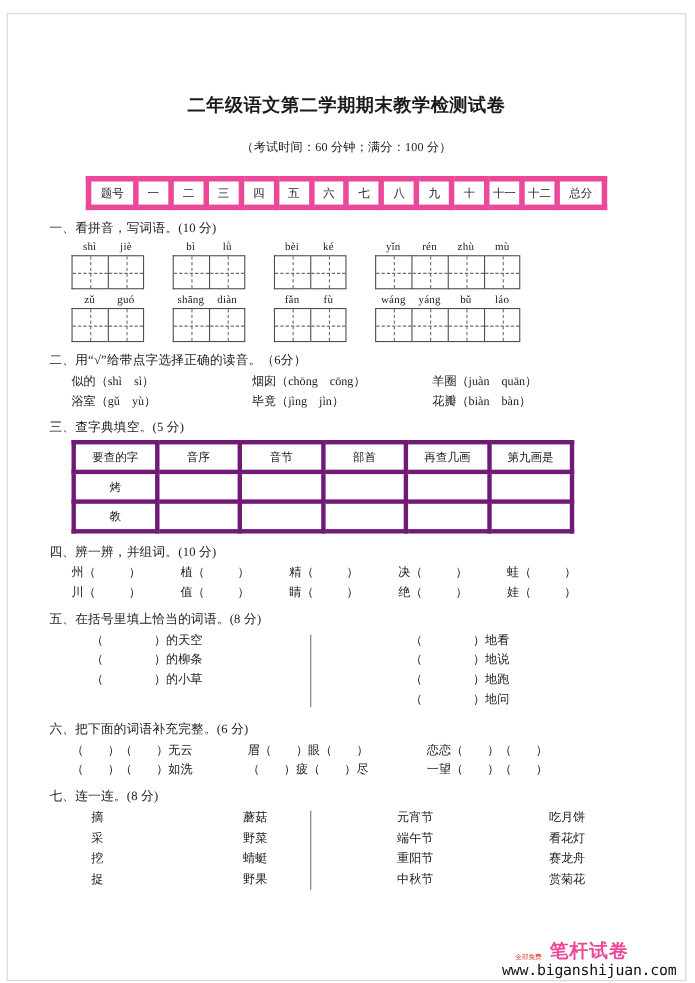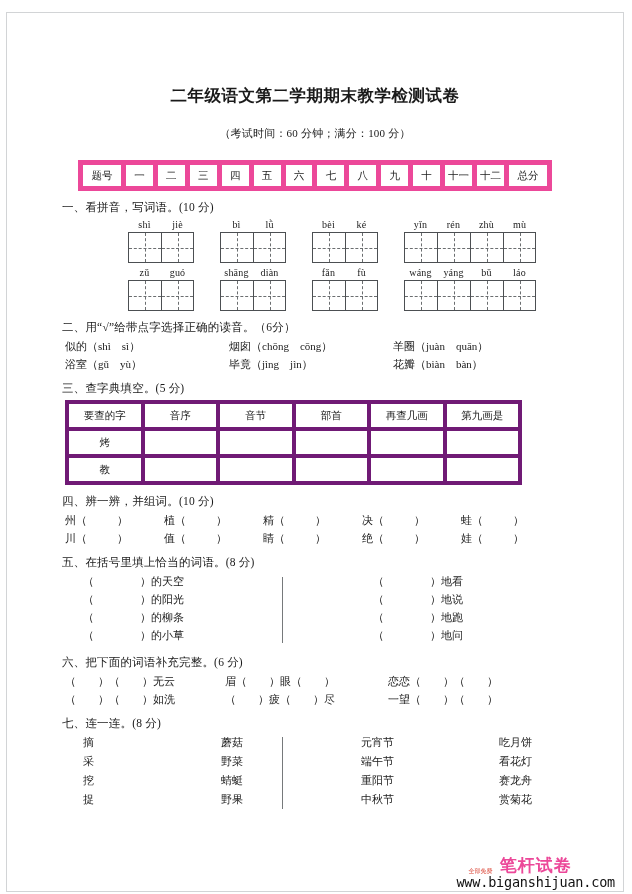--- a/index.html
+++ b/index.html
@@ -78,31 +78,30 @@
 
   
   .section {
     margin-top: 9px;
     padding-left: 38px;
     padding-right: 24px;
   }
   .sec-title {
     font-size: 11.5px;
     letter-spacing: 0.2px;
-    margin: 0 0 4px 17px;
+    margin: 0 0 4px 0;
     white-space: nowrap;
   }
 
   
   .q1-row {
     display: flex;
     align-items: flex-end;
     padding-left: 20px;
     margin-bottom: 4px;
-    justify-content: center;
   }
   .q1-group {
     margin-right: 26px;
   }
   .q1-group:last-child { margin-right: 0; }
   .pinyin-line {
     display: flex;
     font-family: "Liberation Serif", serif;
     font-size: 10px;
     letter-spacing: 0.2px;
@@ -475,21 +474,20 @@
           </div>
         </div>
   </div>
 
   <div class="section">
     <p class="sec-title">五、在括号里填上恰当的词语。(8 分)</p>
     <div class="twocol">
       <div class="divider"></div>
       <div class="col left" id="q5-left">
             <div class="line">（<span class="blank-paren"></span>）的天空</div>
-            <div class="line">（<span class="blank-paren"></span>）的阳光</div>
             <div class="line">（<span class="blank-paren"></span>）的柳条</div>
             <div class="line">（<span class="blank-paren"></span>）的小草</div>
           </div>
       <div class="col right" id="q5-right">
             <div class="line">（<span class="blank-paren"></span>）地看</div>
             <div class="line">（<span class="blank-paren"></span>）地说</div>
             <div class="line">（<span class="blank-paren"></span>）地跑</div>
             <div class="line">（<span class="blank-paren"></span>）地问</div>
           </div>
     </div>

